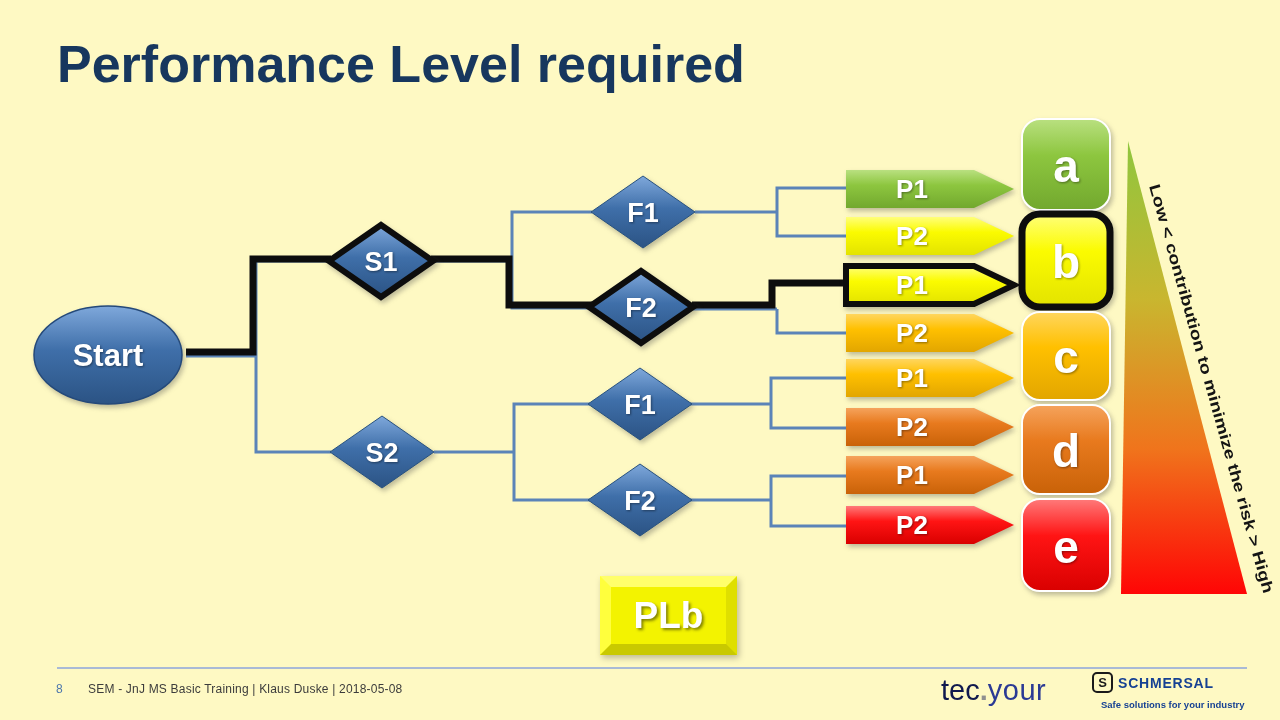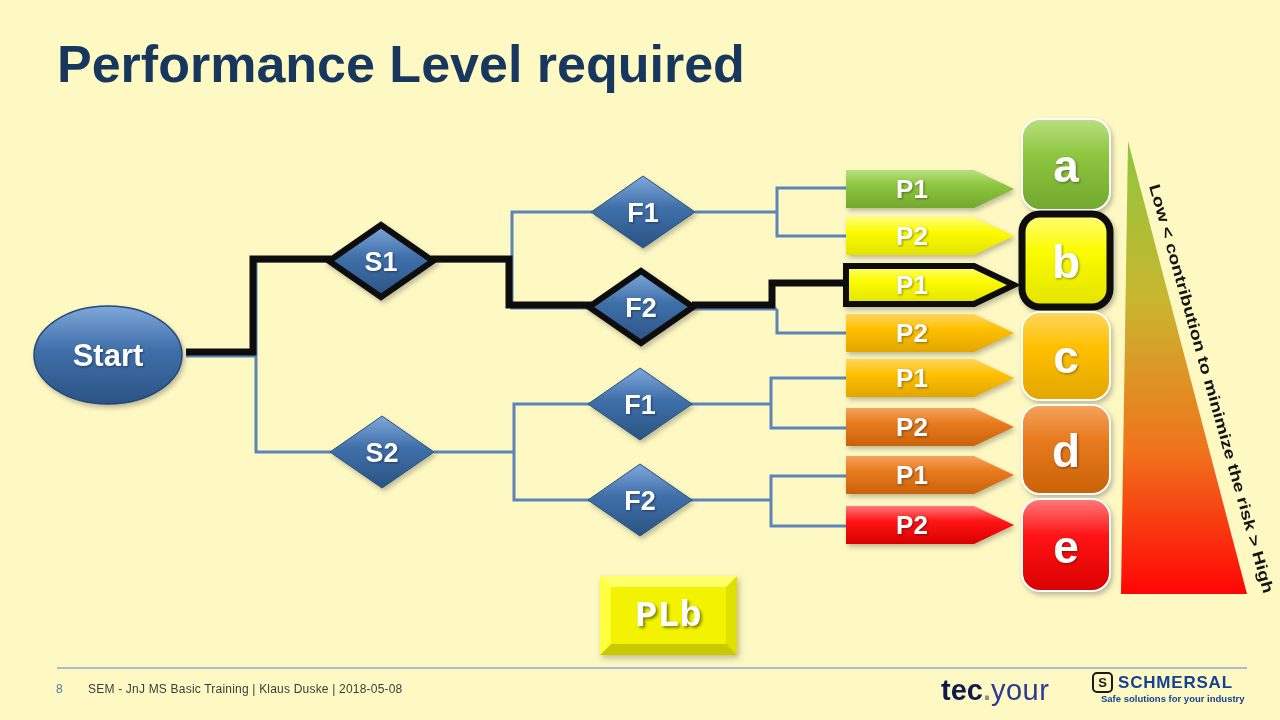--- a/index.html
+++ b/index.html
@@ -9,38 +9,38 @@
          color:#17375E;letter-spacing:0px;white-space:nowrap;}
   svg.diagram{position:absolute;left:0;top:0;}
   svg text{font-family:"Liberation Sans",sans-serif;}
   .shadowed{filter:drop-shadow(2px 3px 2.5px rgba(70,70,70,0.35));}
   .lab{filter:drop-shadow(1px 1.5px 1px rgba(0,0,0,0.4));}
 
   .plb{position:absolute;left:600px;top:576px;width:137px;height:79px;box-sizing:border-box;
        background:#F3F300;border:11px solid;border-color:#FFFF6B #DFDF00 #C9C900 #FFFF3D;
        display:flex;align-items:center;justify-content:center;font-size:37px;font-weight:700;
        color:#ffffff;text-shadow:2px 2px 3px rgba(110,110,0,0.85);
-       filter:drop-shadow(2px 3px 3px rgba(0,0,0,0.25));font-family:Liberation Mono, monospace;}
+       filter:drop-shadow(2px 3px 3px rgba(0,0,0,0.25));}
 
   .footer-line{position:absolute;left:57px;top:667px;width:1190px;height:2px;background:#A9BAD6;}
   .page-num{position:absolute;left:56px;top:682px;font-size:12px;color:#4D77AD;}
   .footer-text{position:absolute;left:88px;top:682px;font-size:12px;color:#3C3C3C;letter-spacing:0.2px;text-align:right;}
 
   .tecnicum{position:absolute;left:941px;top:674px;font-size:29px;white-space:nowrap;}
-  .tecnicum .tec{font-weight:700;color:#10194E;}
+  .tecnicum .tec{font-weight:400;color:#10194E;}
   .tecnicum .dot{font-weight:700;color:#8F8F8F;}
   .tecnicum .nicum{font-weight:400;color:#2B3A94;letter-spacing:0.5px;}
 
   .schmersal{position:absolute;left:1092px;top:672px;width:158px;}
   .sch-row{display:flex;align-items:center;gap:5px;}
   .s-icon{width:17px;height:17px;border:2px solid #1A1A1A;border-radius:5px;display:flex;
           align-items:center;justify-content:center;font-weight:700;font-size:13px;color:#1A1A1A;
           flex:0 0 auto;}
-  .sch-name{font-size:17px;font-weight:700;color:#164193;letter-spacing:0.8px;white-space:nowrap;}
-  .sch-tag{font-size:9.5px;font-weight:700;color:#164193;margin-top:0px;margin-left:9px;white-space:nowrap;}
+  .sch-name{font-size:14px;font-weight:700;color:#164193;letter-spacing:0.8px;white-space:nowrap;}
+  .sch-tag{font-size:9.5px;font-weight:700;color:#164193;margin-top:6px;margin-left:9px;white-space:nowrap;}
 </style>
 </head>
 <body>
 
 <div class="slide">
 
   <h1 class="title">Performance Level required</h1>
 
   <svg class="diagram" width="1280" height="720" viewBox="0 0 1280 720">
     <defs>

